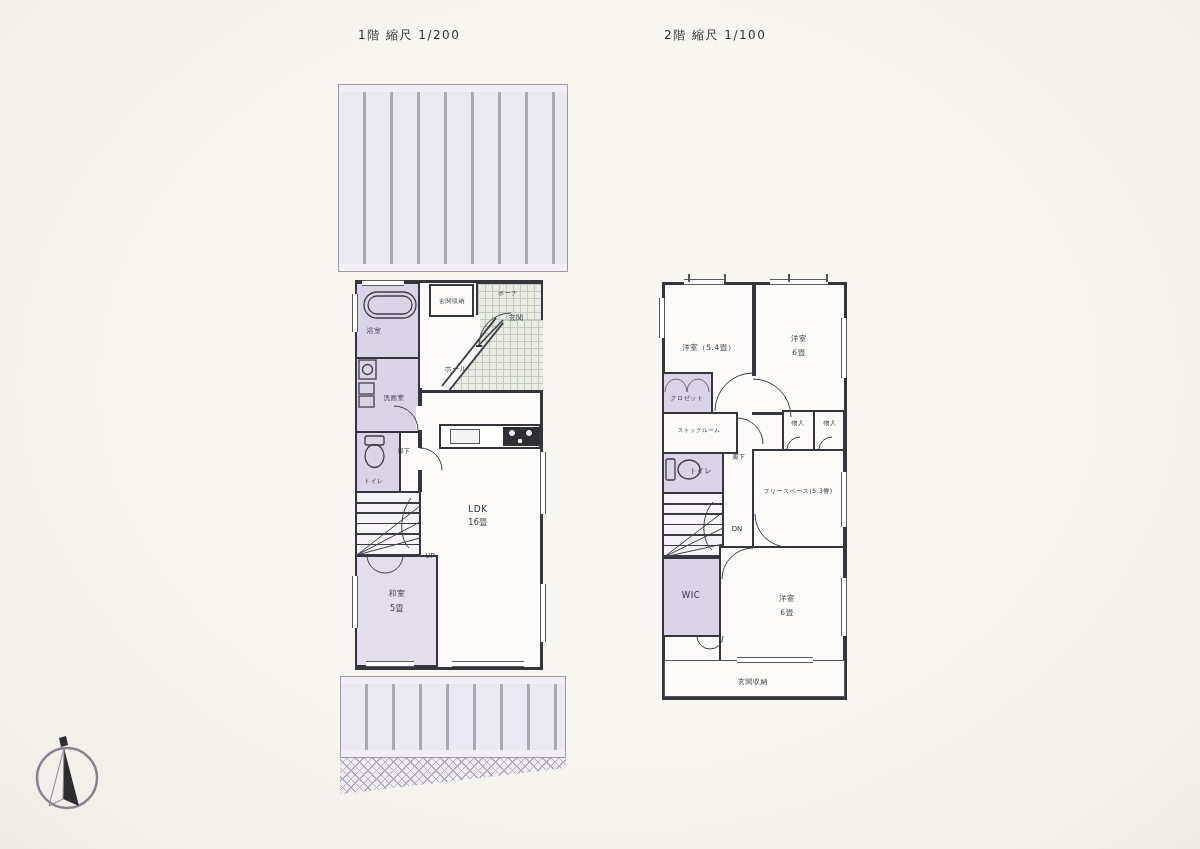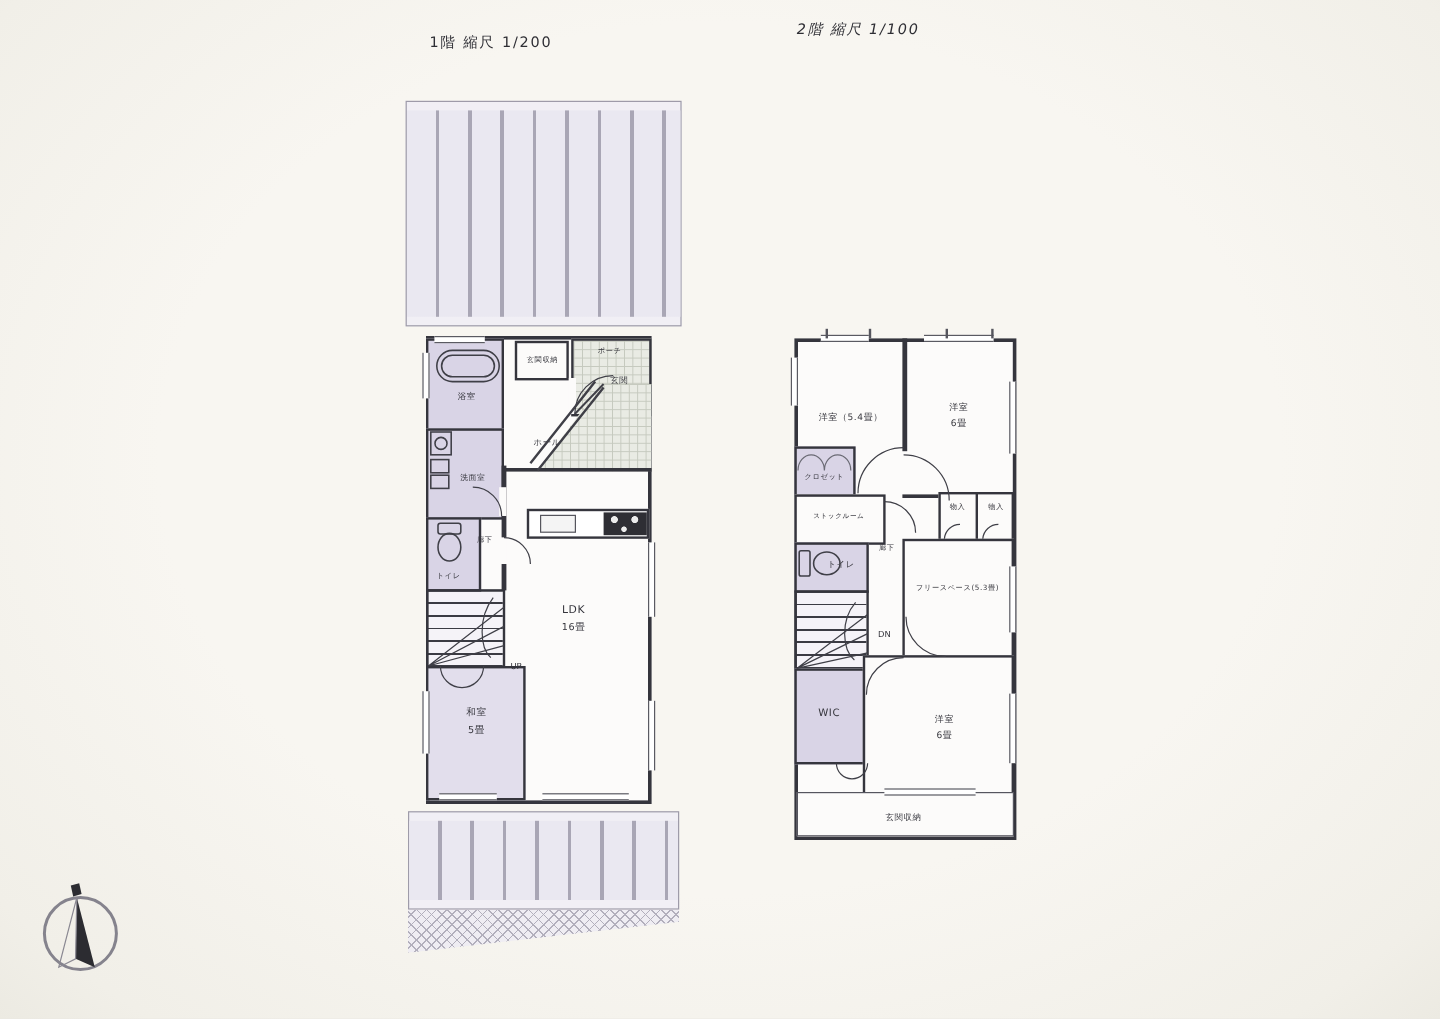--- a/index.html
+++ b/index.html
@@ -72,21 +72,21 @@
   }
   .overlay{position:absolute;left:0;top:0;pointer-events:none;}
   .stor-div{position:absolute;background:#35353d;}
 </style>
 </head>
 <body>
 
 <div class="stage">
 
   <div class="title" style="left:358px;top:27px;">1階 縮尺 1/200</div>
-  <div class="title" style="left:664px;top:16px;font-style:italic;">2階 縮尺 1/100</div>
+  <div class="title" style="left:664px;top:27px;">2階 縮尺 1/100</div>
 
   <div class="deck" style="left:338px;top:84px;width:230px;height:188px;">
     <div class="planks"></div>
   </div>
   <div class="deck" style="left:340px;top:676px;width:226px;height:82px;">
     <div class="planks"></div>
   </div>
   <div class="hatch" style="left:340px;top:758px;width:226px;height:36px;"></div>
 
   <div class="bldg" style="left:355px;top:280px;width:188px;height:390px;"></div>
@@ -113,21 +113,21 @@
   <div class="winv" style="left:540px;top:452px;height:62px;"></div>
   <div class="winv" style="left:540px;top:584px;height:58px;"></div>
   <div class="winh" style="left:452px;top:661px;width:72px;"></div>
   <div class="winh" style="left:366px;top:661px;width:48px;"></div>
   <div class="winh" style="left:362px;top:280px;width:42px;"></div>
 
   <div class="gap" style="left:416px;top:448px;width:6px;height:22px;"></div>
   <div class="gap" style="left:416px;top:406px;width:6px;height:24px;"></div>
   <div class="gap" style="left:474px;top:315px;width:6px;height:30px;"></div>
 
-  <div class="lbl" style="left:389px;top:331px;font-size:7px;">浴室</div>
+  <div class="lbl" style="left:374px;top:331px;font-size:7px;">浴室</div>
   <div class="lbl" style="left:452px;top:301px;font-size:6px;">玄関収納</div>
   <div class="lbl" style="left:508px;top:293px;font-size:6px;">ポーチ</div>
   <div class="lbl" style="left:516px;top:318px;font-size:7px;">玄関</div>
   <div class="lbl" style="left:456px;top:369px;font-size:7px;">ホール</div>
   <div class="lbl" style="left:394px;top:398px;font-size:6.5px;">洗面室</div>
   <div class="lbl" style="left:374px;top:481px;font-size:6px;">トイレ</div>
   <div class="lbl" style="left:404px;top:451px;font-size:6px;">廊下</div>
   <div class="lbl" style="left:430px;top:523px;font-size:7px;letter-spacing:0;margin-top:33px;">UP</div>
   <div class="lbl" style="left:478px;top:509px;font-size:9px;">LDK</div>
   <div class="lbl" style="left:478px;top:523px;font-size:8px;">16畳</div>

